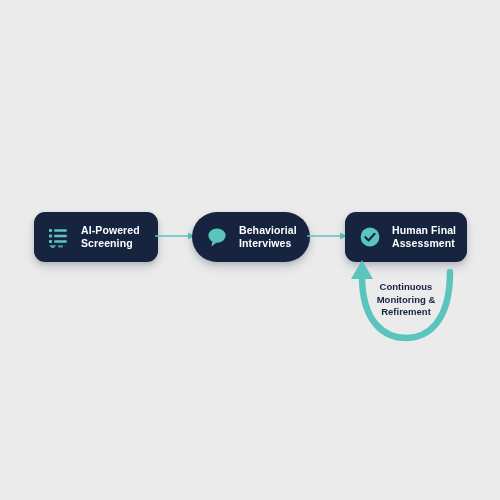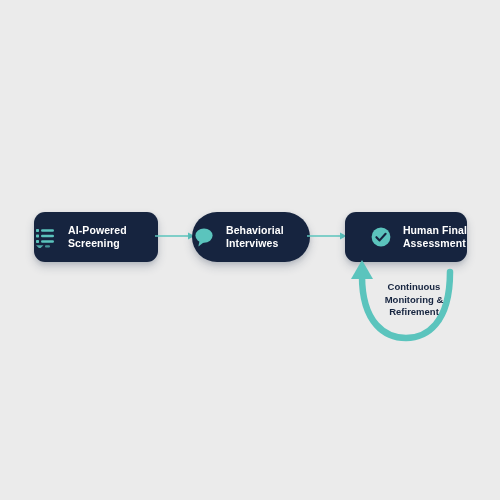--- a/index.html
+++ b/index.html
@@ -22,21 +22,21 @@
   
   .step-box {
     position: absolute;
     box-sizing: border-box;
     background: #16243f;
     border-radius: 11px;
     display: flex;
     align-items: center;
     box-shadow: 0 5px 10px rgba(40, 55, 80, 0.20),
                 0 2px 4px rgba(40, 55, 80, 0.12);
-    padding-left: 0;
+    padding-left: 13px;
   }
   .step-icon {
     flex: 0 0 auto;
     width: 24px;
     height: 24px;
     display: flex;
     align-items: center;
     justify-content: center;
     margin-right: 10px;
   }
@@ -44,42 +44,42 @@
     color: #ffffff;
     font-size: 10.5px;
     font-weight: bold;
     line-height: 13.5px;
     letter-spacing: 0.1px;
     white-space: pre-line;
   }
 
   #box-screening   { left: 34px;  top: 212px; width: 124px; height: 50px; }
   #box-interviews  { left: 192px; top: 212px; width: 118px; height: 50px; border-radius: 25px; }
-  #box-assessment  { left: 345px; top: 212px; width: 122px; height: 50px; justify-content: flex-end; }
+  #box-assessment  { left: 345px; top: 212px; width: 122px; height: 50px; }
 
   
   .connector {
     position: absolute;
     top: 228px;
     height: 16px;
   }
   #connector-1 { left: 155px; width: 40px; }
   #connector-2 { left: 307px; width: 40px; }
 
   
   #feedback-loop {
     position: absolute;
     left: 342px;
     top: 258px;
     width: 128px;
     height: 90px;
   }
   #feedback-label {
     position: absolute;
-    left: 366px;
+    left: 358px;
     top: 281px;
     width: 96px;
     text-align: center;
     color: #16243f;
     font-size: 9.5px;
     font-weight: bold;
     line-height: 12.5px;
     white-space: pre-line;
   }
 </style>

